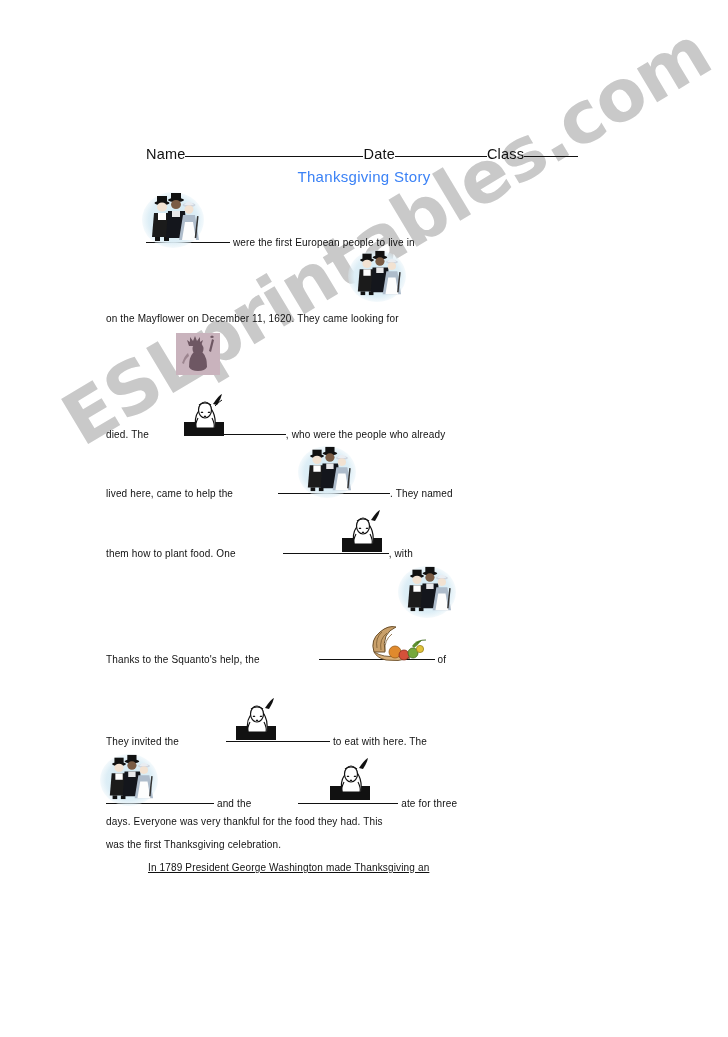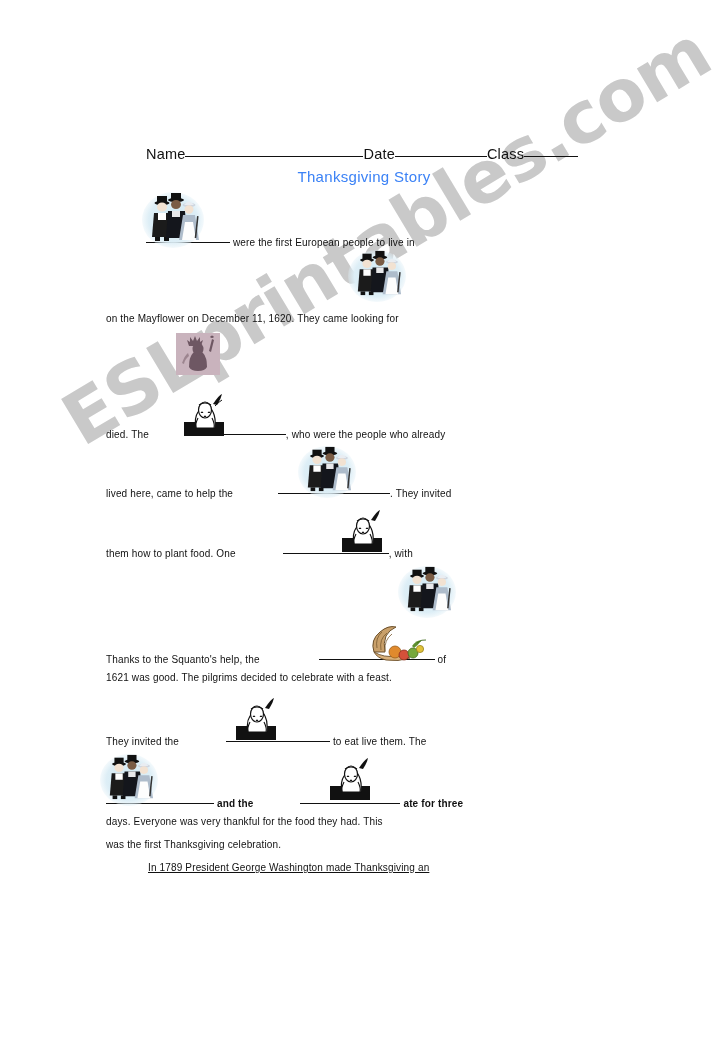--- a/index.html
+++ b/index.html
@@ -133,46 +133,43 @@
     </div>
 
 
     <div class="line" style="top:407px;">
       <span>died.  The</span>
       <span style="display:inline-block;width:42px;"></span><span class="blank" style="width:92px;"></span><span>, who were the people who already</span>
     </div>
 
     <div class="line" style="top:466px;">
       <span>lived here, came to help the</span>
-      <span style="display:inline-block;width:42px;"></span><span class="blank" style="width:112px;"></span><span>.  They invited</span>
+      <span style="display:inline-block;width:42px;"></span><span class="blank" style="width:112px;"></span><span>.  They named</span>
     </div>
 
     <div class="line" style="top:526px;">
       <span>them how to plant food.  One</span>
       <span style="display:inline-block;width:44px;"></span><span class="blank" style="width:106px;"></span><span>, with</span>
     </div>
 
 
     <div class="line" style="top:632px;">
       <span>Thanks to the Squanto's help, the</span>
       <span style="display:inline-block;width:56px;"></span><span class="blank" style="width:116px;"></span>
       <span>of</span>
     </div>
 
-    <div class="line" style="top:656px;">
-      <span>1621 was good.  The pilgrims decided to celebrate with a feast.</span>
-    </div>
 
     <div class="line" style="top:714px;">
       <span>They invited the</span>
       <span style="display:inline-block;width:44px;"></span><span class="blank" style="width:104px;"></span>
-      <span>to eat live them.  The</span>
-    </div>
-
-    <div class="line" style="top:776px;font-weight:bold;">
+      <span>to eat with here.  The</span>
+    </div>
+
+    <div class="line" style="top:776px;">
       <span class="blank" style="width:108px;"></span>
       <span>and the</span>
       <span style="display:inline-block;width:44px;"></span><span class="blank" style="width:100px;"></span>
       <span>ate for three</span>
     </div>
 
     <div class="line" style="top:823px;">
       <span>was the first Thanksgiving celebration.</span>
     </div>
 

